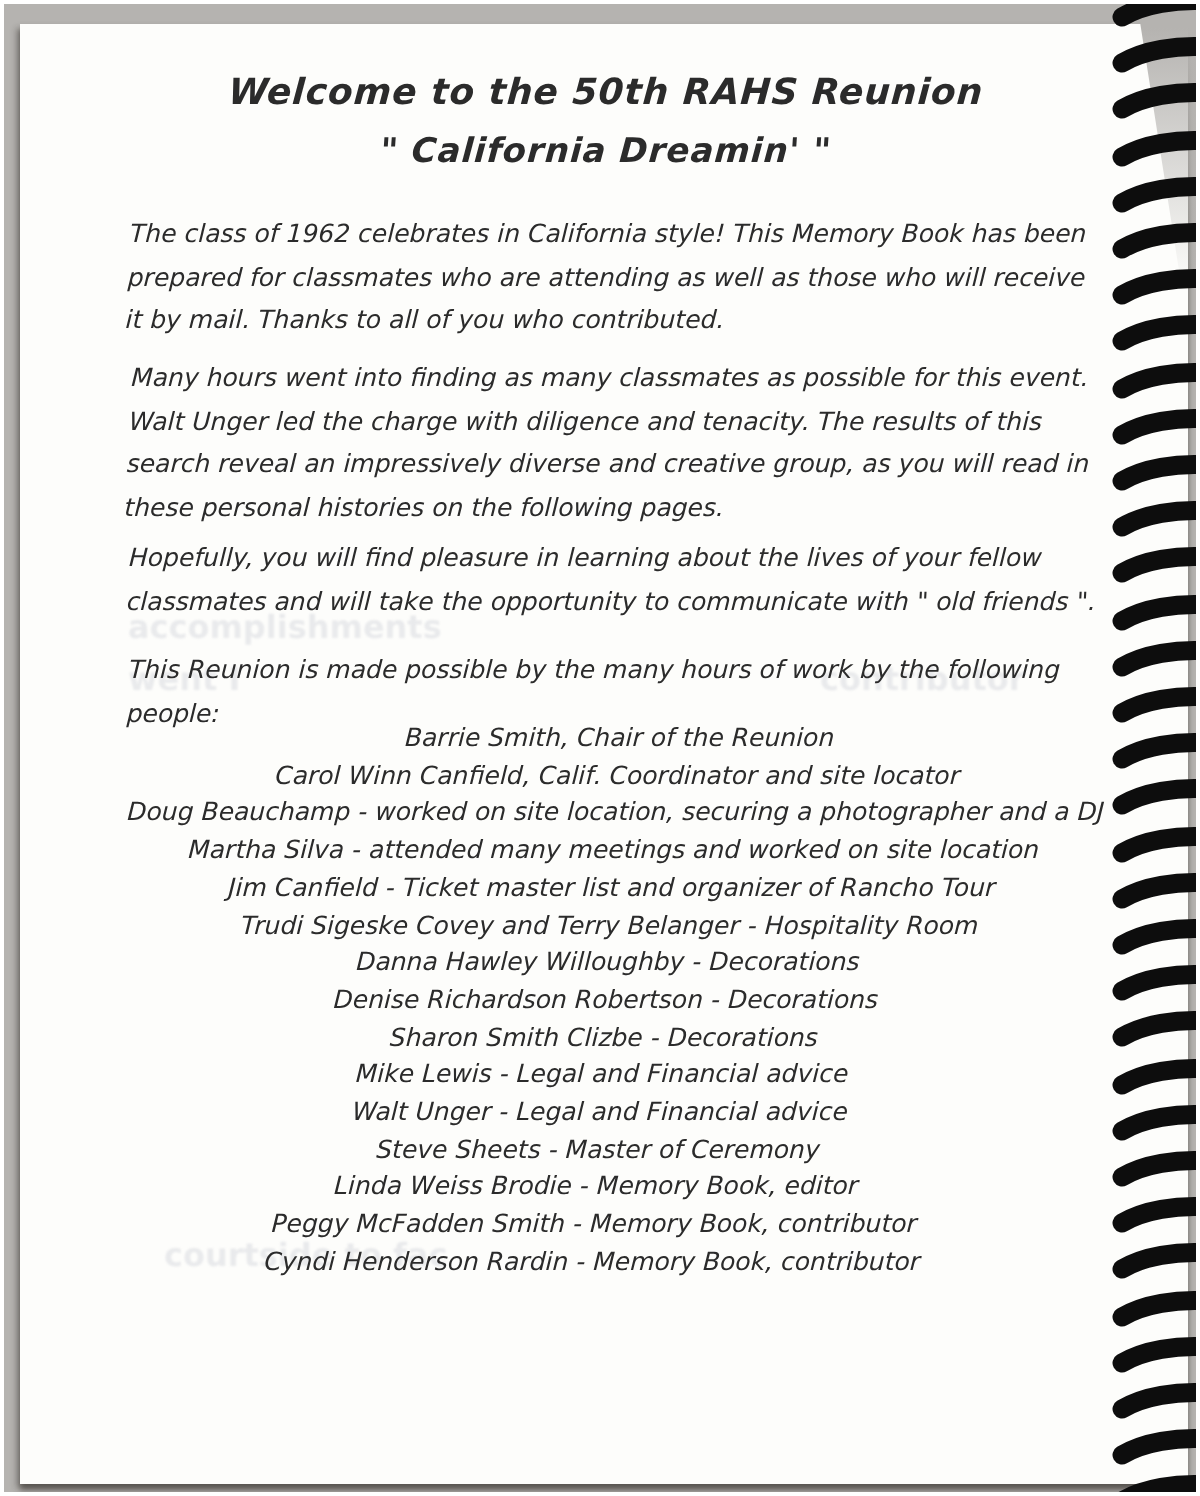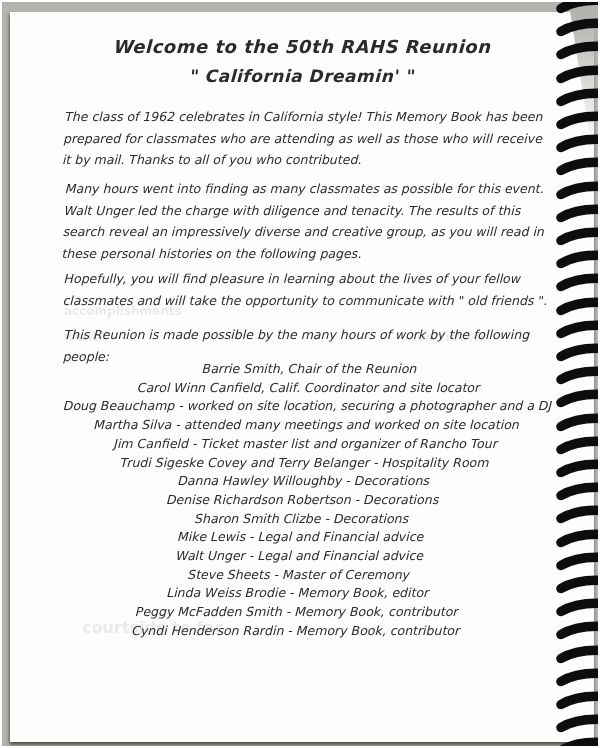--- a/index.html
+++ b/index.html
@@ -51,21 +51,21 @@
   .para4{top:312px;}
   .credits{
     position:absolute;left:40px;top:348px;width:506px;
     text-align:center;
     font-size:12.5px;line-height:18.7px;
     transform:skewX(-3deg);
   }
   .bt{
     position:absolute;
     color:rgba(110,120,150,0.14);
-    font-size:12px;font-weight:bold;
+    font-size:16px;font-weight:bold;
     filter:blur(.4px);
   }
   .bt0{left:54px;top:292px;}
   .bt1{left:390px;top:292px;}
   .bt2{left:54px;top:318px;}
   .bt3{left:400px;top:318px;}
   .bt4{left:72px;top:606px;font-size:16px;}
   .binding{
     position:absolute;right:0;top:0;width:54px;height:748px;
     pointer-events:none;

